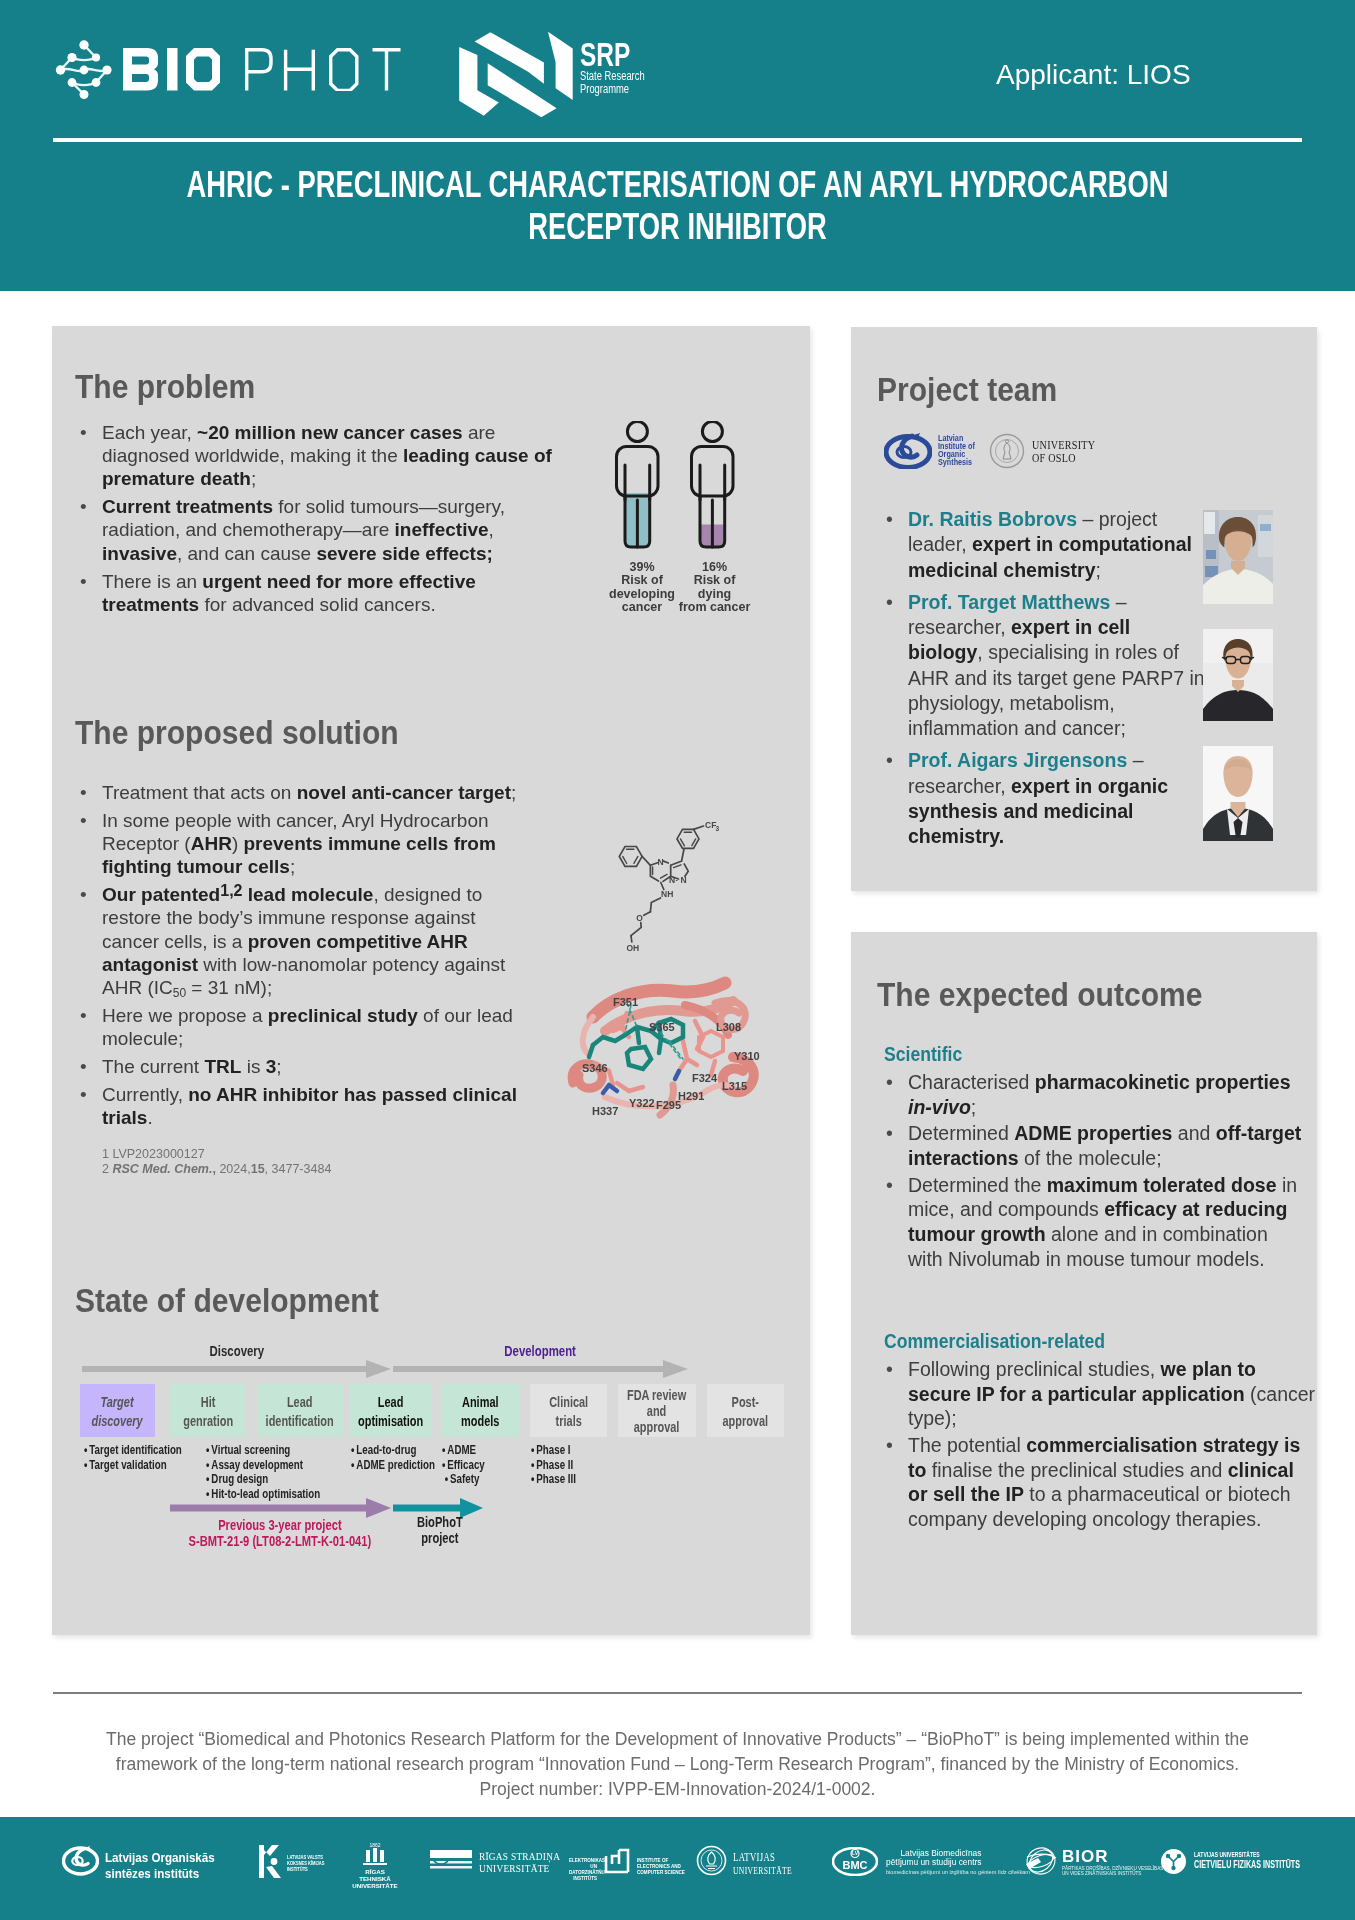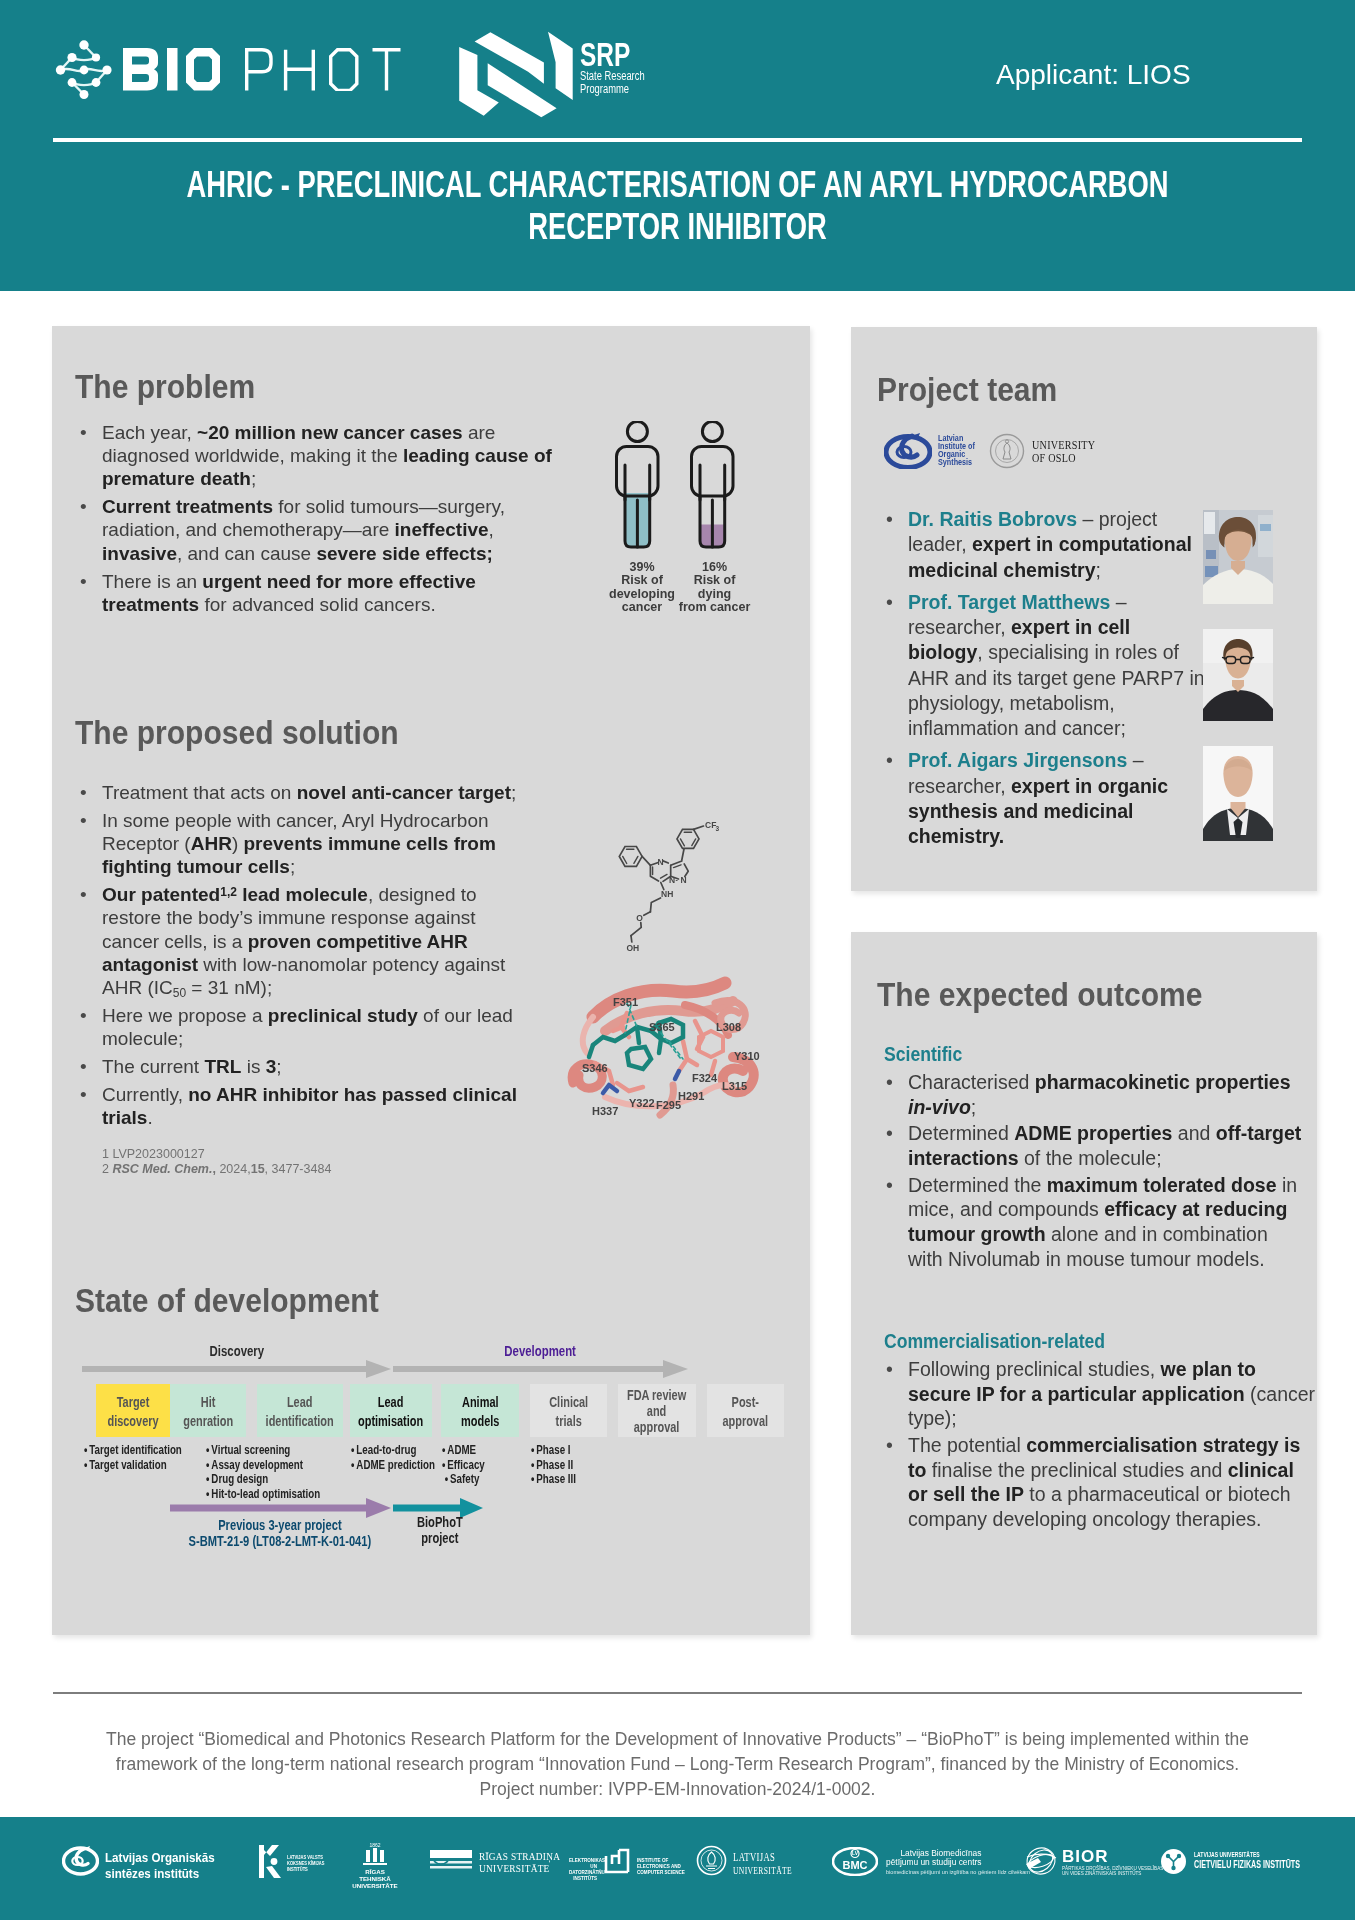--- a/index.html
+++ b/index.html
@@ -133,21 +133,21 @@
     <div class="li" style="margin-bottom:4.4px;">
         <span class="dot">•</span>
         <div class="tx">Treatment that acts on <b>novel anti-cancer target</b>;</div>
       </div>
     <div class="li" style="margin-bottom:4.4px;">
         <span class="dot">•</span>
         <div class="tx">In some people with cancer, Aryl Hydrocarbon<br>Receptor (<b>AHR</b>) <b>prevents immune cells from</b><br><b>fighting tumour cells</b>;</div>
       </div>
     <div class="li" style="margin-bottom:4.4px;">
         <span class="dot">•</span>
-        <div class="tx"><b>Our patented<sup style="font-size:12px;line-height:0;vertical-align:5px;">1,2</sup> lead molecule</b>, designed to<br>restore the body’s immune response against<br>cancer cells, is a <b>proven competitive AHR</b><br><b>antagonist</b> with low-nanomolar potency against<br>AHR (IC<sub style="font-size:12px;line-height:0;vertical-align:-3px;">50</sub>&nbsp;= 31 nM);</div>
+        <div class="tx"><b>Our patented<sup style="font-size:16px;line-height:0;vertical-align:5px;">1,2</sup> lead molecule</b>, designed to<br>restore the body’s immune response against<br>cancer cells, is a <b>proven competitive AHR</b><br><b>antagonist</b> with low-nanomolar potency against<br>AHR (IC<sub style="font-size:12px;line-height:0;vertical-align:-3px;">50</sub>&nbsp;= 31 nM);</div>
       </div>
     <div class="li" style="margin-bottom:4.4px;">
         <span class="dot">•</span>
         <div class="tx">Here we propose a <b>preclinical study</b> of our lead<br>molecule;</div>
       </div>
     <div class="li" style="margin-bottom:4.4px;">
         <span class="dot">•</span>
         <div class="tx">The current <b>TRL</b> is <b>3</b>;</div>
       </div>
     <div class="li">
@@ -269,21 +269,21 @@
 
   <svg class="abs" style="left:82px;top:1357px;" width="610" height="24" viewBox="0 0 610 24">
     <g fill="#b3b3b3">
       <rect x="0" y="9" width="284" height="6"></rect>
       <polygon points="284,3 284,21 309,12"></polygon>
       <rect x="311" y="9" width="270" height="6"></rect>
       <polygon points="581,3 581,21 606,12"></polygon>
     </g>
   </svg>
 
-  <div class="tbox" style="left:96px;top:1384px;width:75px;background:#fde047;color:#555;">
+  <div class="tbox" style="left:80px;top:1384px;width:75px;background:#c4b5fd;color:#555;font-style:italic;">
       <span>Target<br>discovery</span>
     </div>
   <div class="tbox" style="left:170px;top:1384px;width:76px;background:#c5e6d6;color:#555;">
       <span>Hit<br>genration</span>
     </div>
   <div class="tbox" style="left:257px;top:1384px;width:86px;background:#c5e6d6;color:#555;">
       <span>Lead<br>identification</span>
     </div>
   <div class="tbox" style="left:350px;top:1384px;width:82px;background:#c5e6d6;color:#111;">
       <span>Lead<br>optimisation</span>
@@ -310,21 +310,21 @@
   <svg class="abs" style="left:170px;top:1496px;" width="315" height="24" viewBox="0 0 315 24">
     <g fill="#9b7cab">
       <rect x="0" y="8.5" width="196" height="7"></rect>
       <polygon points="196,2 196,22 221,12"></polygon>
     </g>
     <g fill="#12919e">
       <rect x="223" y="8.5" width="67" height="7"></rect>
       <polygon points="290,2 290,22 313,12"></polygon>
     </g>
   </svg>
-  <div class="abs" style="left:130px;top:1517px;width:300px;text-align:center;font-size:15.5px;line-height:16px;font-weight:bold;color:#0c4a6e;"><span style="display:inline-block;transform:scaleX(0.72);white-space:nowrap;">Previous 3-year project<br>S-BMT-21-9 (LT08-2-LMT-K-01-041)</span></div>
+  <div class="abs" style="left:130px;top:1517px;width:300px;text-align:center;font-size:15.5px;line-height:16px;font-weight:bold;color:#be185d;"><span style="display:inline-block;transform:scaleX(0.72);white-space:nowrap;">Previous 3-year project<br>S-BMT-21-9 (LT08-2-LMT-K-01-041)</span></div>
   <div class="abs" style="left:385px;top:1514px;width:110px;text-align:center;font-size:15.5px;line-height:16px;font-weight:bold;color:#1f1f1f;"><span style="display:inline-block;transform:scaleX(0.72);">BioPhoT<br>project</span></div>
 
   <div class="abs card" style="left:851px;top:327px;width:466px;height:564px;"></div>
   <h2 class="abs" style="left:877px;top:371px;">Project team</h2>
 
   <svg class="abs" style="left:884px;top:433px;" width="48" height="36" viewBox="0 0 48 36">
     <ellipse cx="24" cy="19" rx="22" ry="15.5" fill="none" stroke="#2b4a9a" stroke-width="5"></ellipse>
     <path d="M28,3 C20,6 16,12 18,18 C20,24 28,26 33,22" fill="none" stroke="#2b4a9a" stroke-width="5" stroke-linecap="round"></path>
     <path d="M30,2 l6,-2 -2,5 Z" fill="#2b4a9a"></path>
     <ellipse cx="20" cy="19" rx="7" ry="5.5" fill="none" stroke="#2b4a9a" stroke-width="3"></ellipse>

